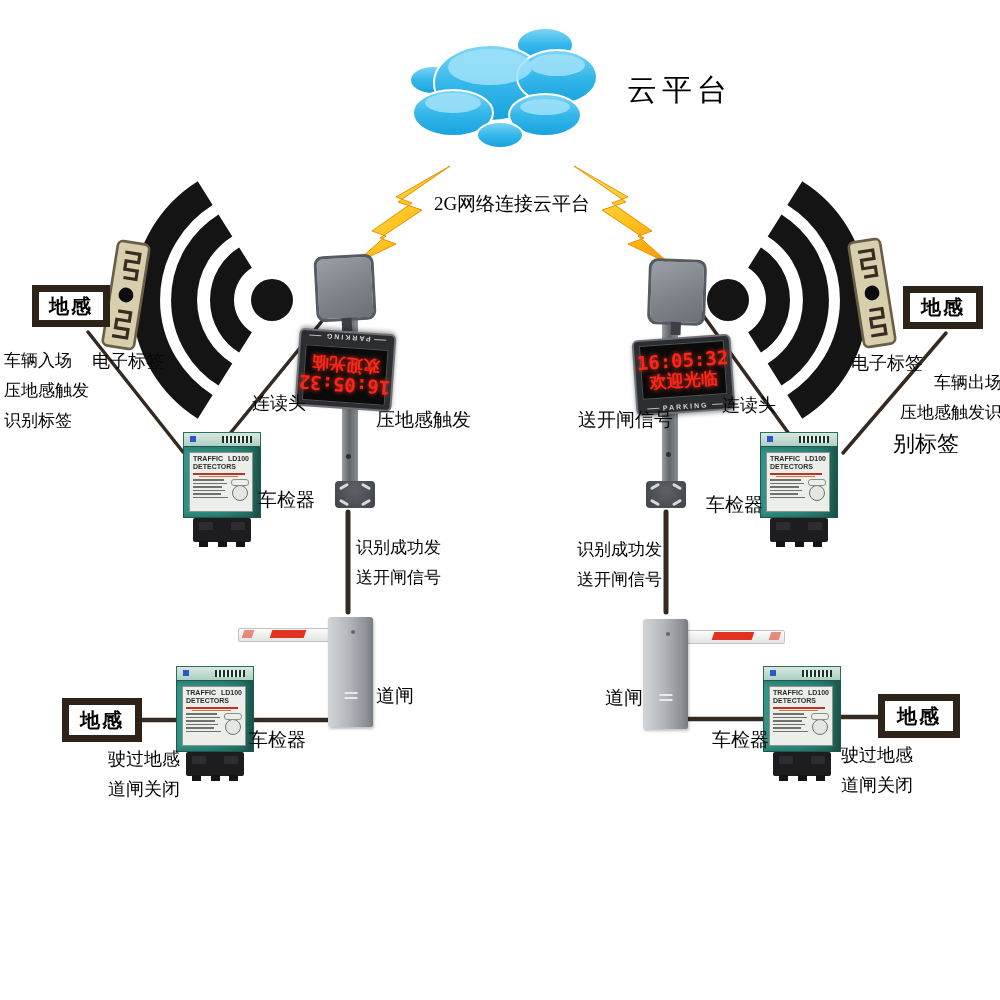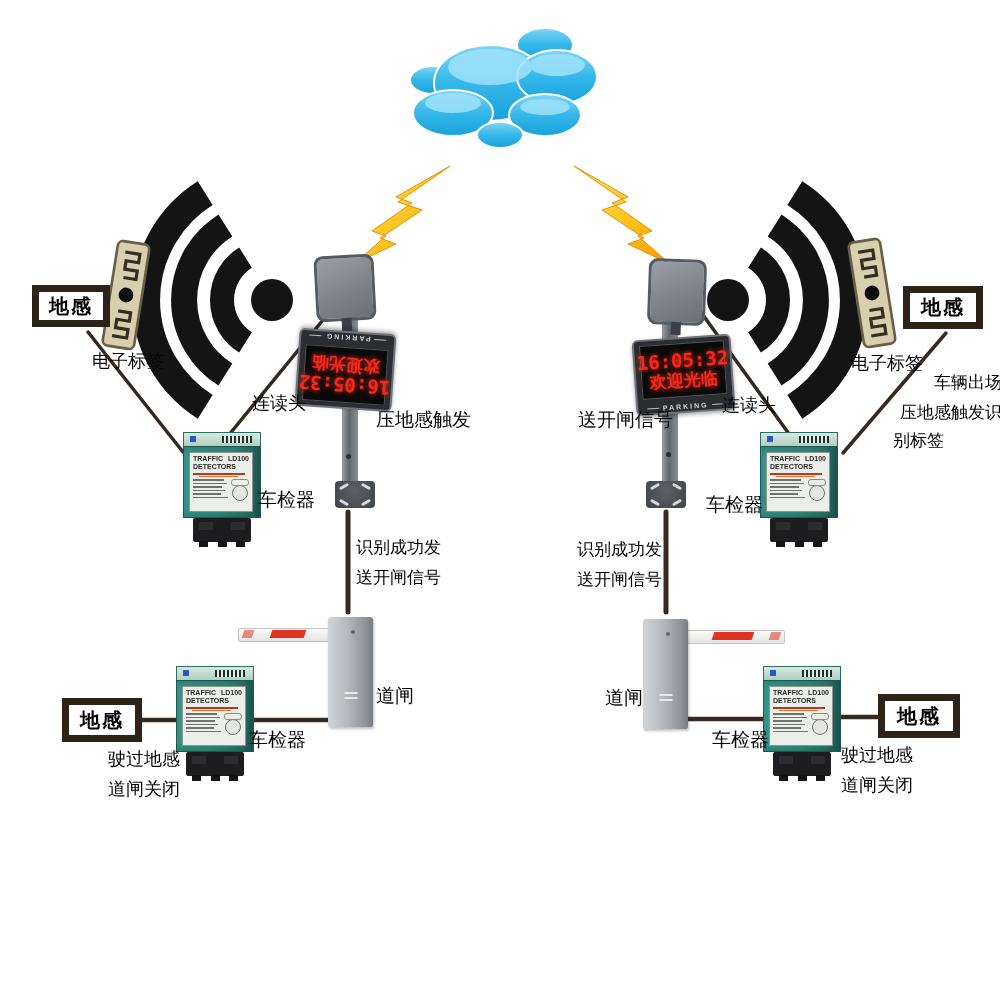--- a/index.html
+++ b/index.html
@@ -124,32 +124,34 @@
       <ellipse cx="150" cy="100" rx="36" ry="21"></ellipse>
       <ellipse cx="105" cy="120" rx="23" ry="13"></ellipse>
     </g>
     <g fill="#9fe2fa" opacity="0.85">
       <ellipse cx="95" cy="52" rx="42" ry="18"></ellipse>
       <ellipse cx="162" cy="50" rx="28" ry="11"></ellipse>
       <ellipse cx="58" cy="88" rx="28" ry="10"></ellipse>
       <ellipse cx="150" cy="92" rx="25" ry="8"></ellipse>
     </g>
   </svg>
+  <div class="abs" style="left:627px;top:70px;font-size:30px;letter-spacing:5px;">云平台</div>
 
   <svg class="abs" style="left:340px;top:160px;" width="350" height="112" viewBox="0 0 350 112">
     <defs>
       <linearGradient id="lg" x1="0" y1="0" x2="1" y2="1">
         <stop offset="0" stop-color="#ffe766"></stop>
           <stop offset="0.55" stop-color="#ffc31f"></stop>
           <stop offset="1" stop-color="#ff9500"></stop>
       </linearGradient>
     </defs>
     <polygon fill="url(#lg)" stroke="#e89000" stroke-width="1" points="110,6 58,42 82,50 40,78 56,84 14,104 46,76 32,71 72,43 56,37"></polygon>
     <polygon fill="url(#lg)" stroke="#e89000" stroke-width="1" points="234,6 286,42 262,50 304,78 288,84 330,104 298,76 312,71 272,43 288,37"></polygon>
   </svg>
+  <div class="abs" style="left:432px;top:191px;width:160px;text-align:center;font-size:19px;">2G网络连接云平台</div>
 
   <svg class="abs" style="left:118px;top:178px;" width="180" height="244" viewBox="0 0 180 244">
     <g stroke="#141414" fill="none">
       <path d="M127.5 164.4 A 50 50 0 0 1 127.5 79.6" stroke-width="24"></path>
       <path d="M107.4 196.6 A 88 88 0 0 1 107.4 47.4" stroke-width="26"></path>
       <path d="M87.2 228.8 A 126 126 0 0 1 87.2 15.2" stroke-width="28"></path>
     </g>
     <circle cx="154" cy="122" r="21" fill="#141414"></circle>
   </svg>
   <svg class="abs" style="left:702px;top:178px;" width="180" height="244" viewBox="0 0 180 244">
@@ -176,24 +178,29 @@
   <div class="abs lbl" style="left:92px;top:349px;">电子标签</div>
   <div class="abs lbl" style="left:851px;top:351px;">电子标签</div>
 
   <div class="sensor-box" style="left:32px;top:285px;width:64px;height:28px;">
       <span>地感</span>
     </div>
   <div class="sensor-box" style="left:903px;top:286px;width:66px;height:29px;">
       <span>地感</span>
     </div>
 
+  <div class="abs txtblock" style="left:4px;top:346px;">
+    <div>车辆入场</div>
+    <div>压地感触发</div>
+    <div>识别标签</div>
+  </div>
 
   <div class="abs" style="left:934px;top:371px;font-size:17px;">车辆出场</div>
   <div class="abs" style="left:900px;top:401px;font-size:17px;">压地感触发识</div>
-  <div class="abs" style="left:893px;top:429px;font-size:17px;">别标签</div>
+  <div class="abs" style="left:893px;top:429px;font-size:22px;">别标签</div>
 
   <div class="pole" style="left:342px;top:312px;width:16px;height:176px;">
     <div class="hole" style="top:142px;"></div>
   </div>
   <div class="pole-base" style="left:335px;top:481px;width:40px;height:27px;">
     <i style="left:4px;top:4px;transform:rotate(-30deg);"></i>
       <i style="right:4px;top:4px;transform:rotate(30deg);"></i>
     <i style="left:4px;bottom:4px;transform:rotate(30deg);"></i>
       <i style="right:4px;bottom:4px;transform:rotate(-30deg);"></i>
   </div>

